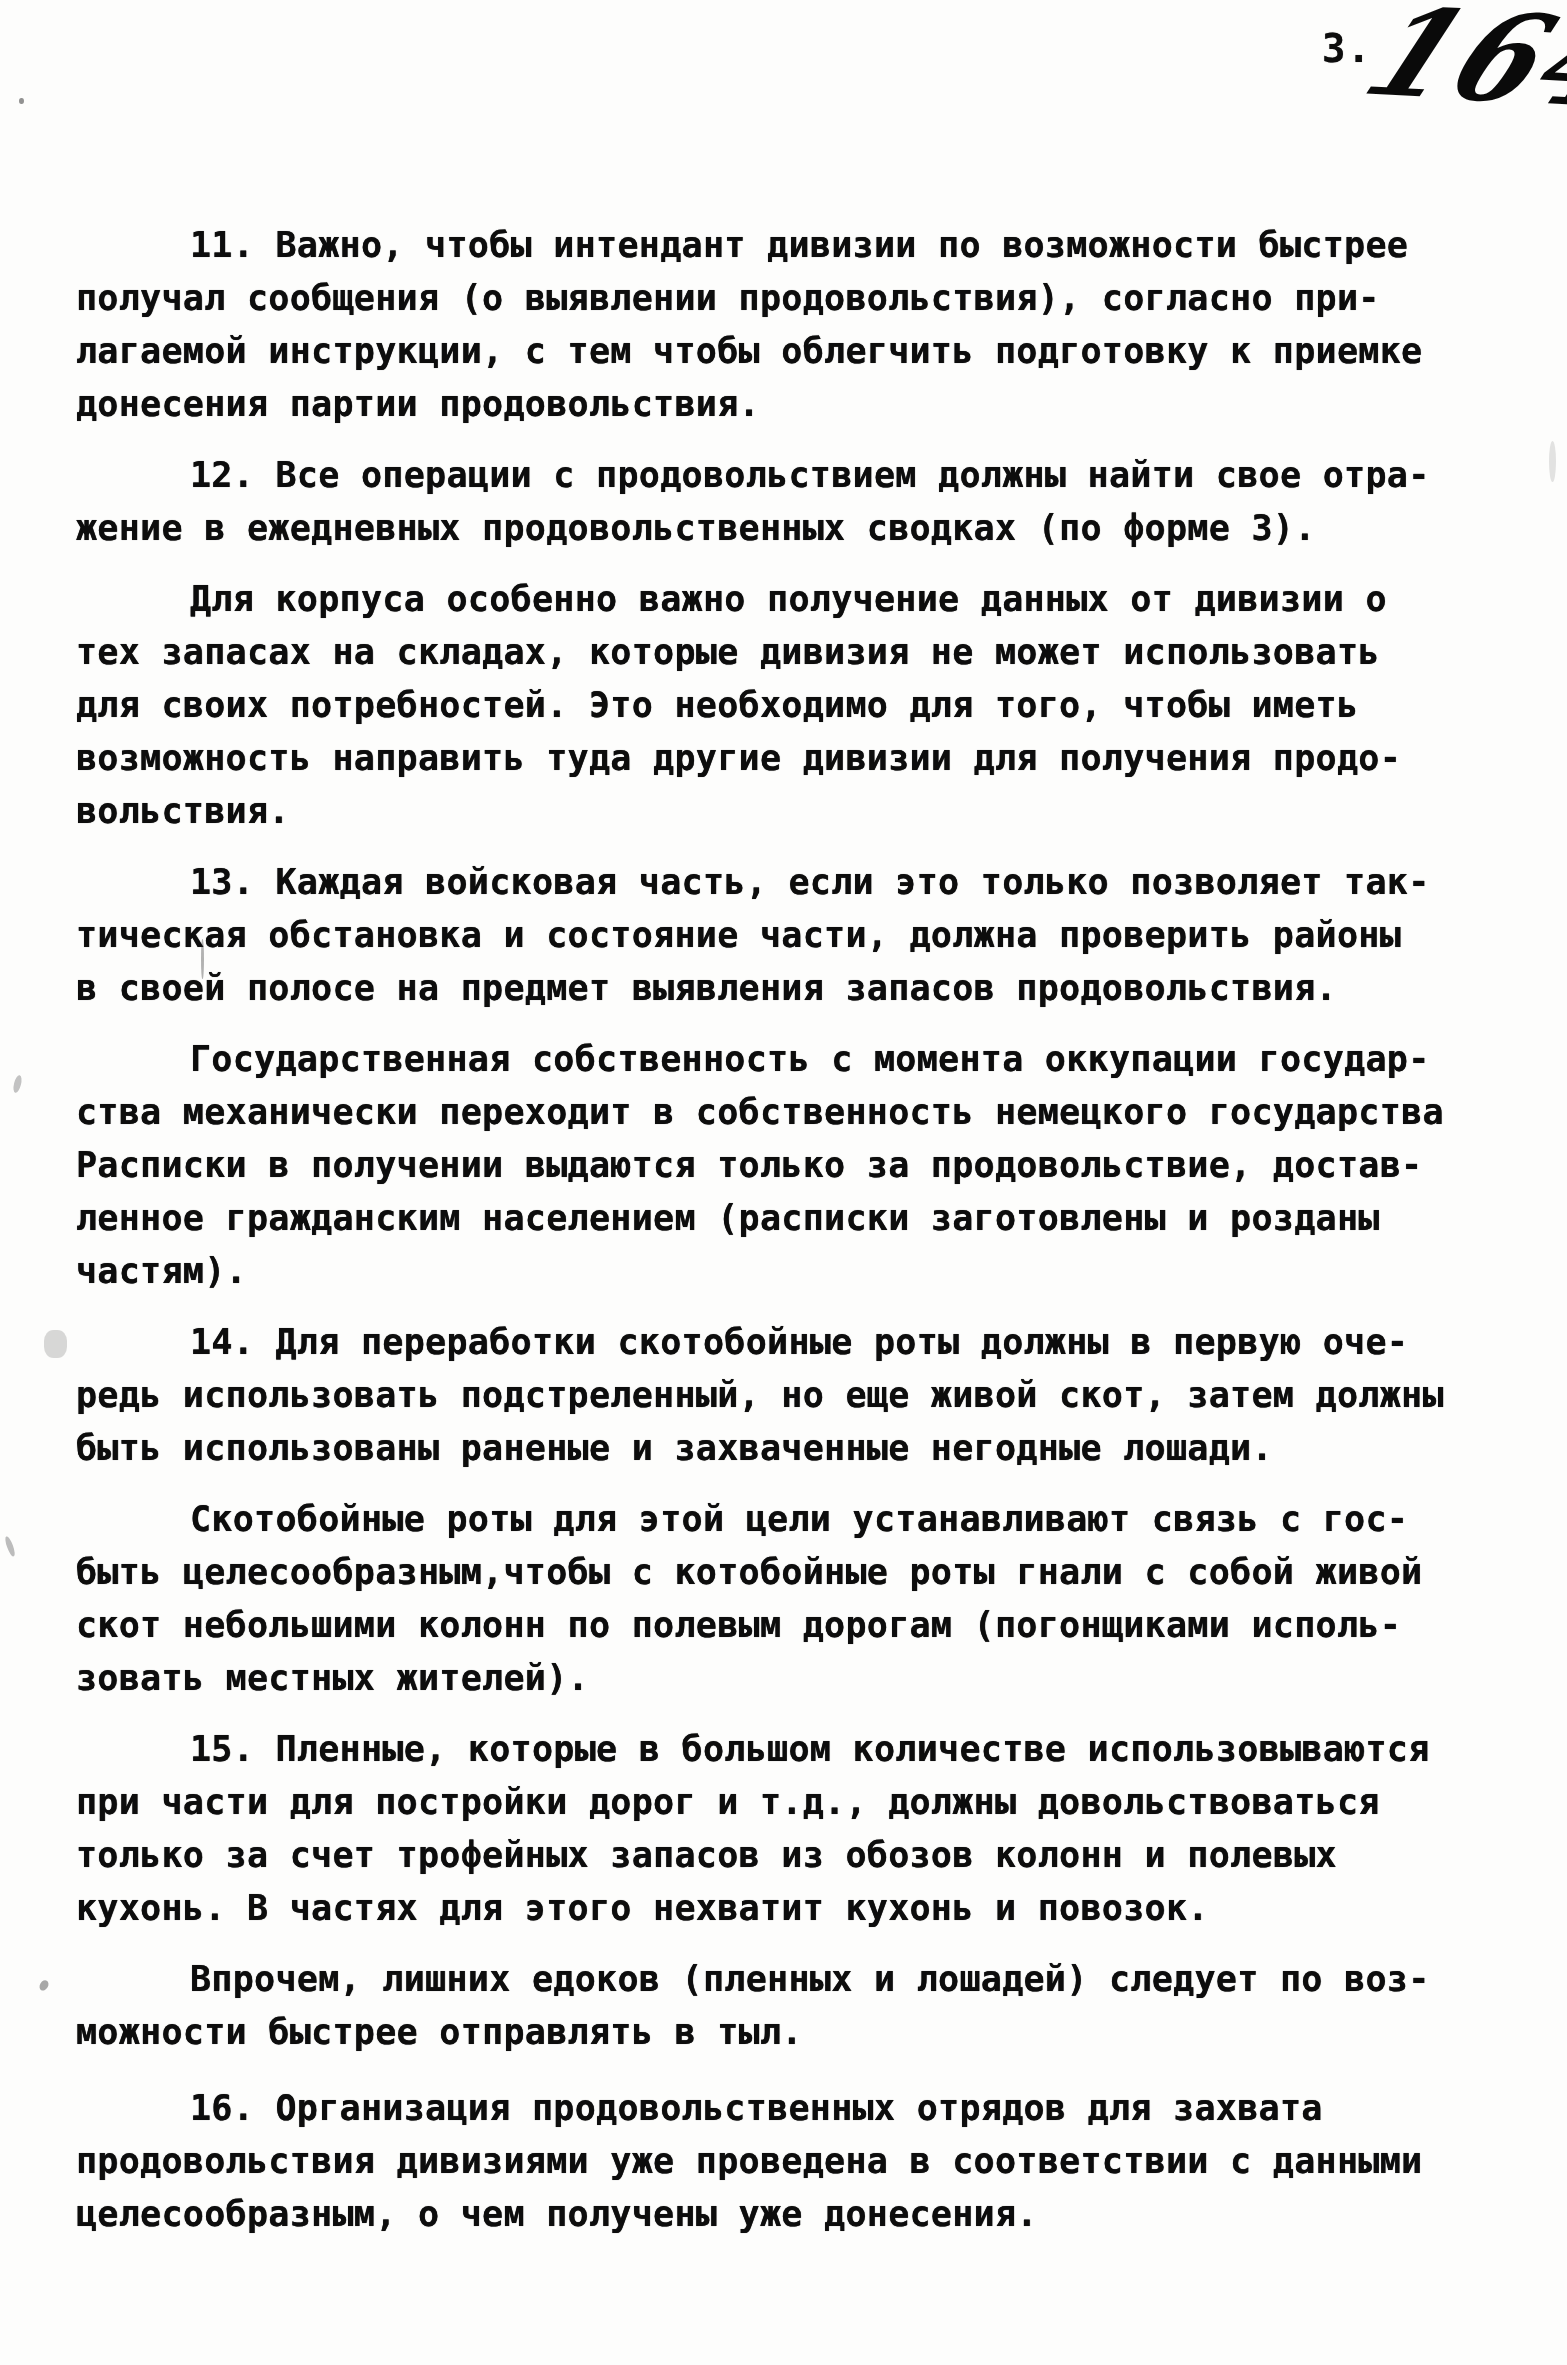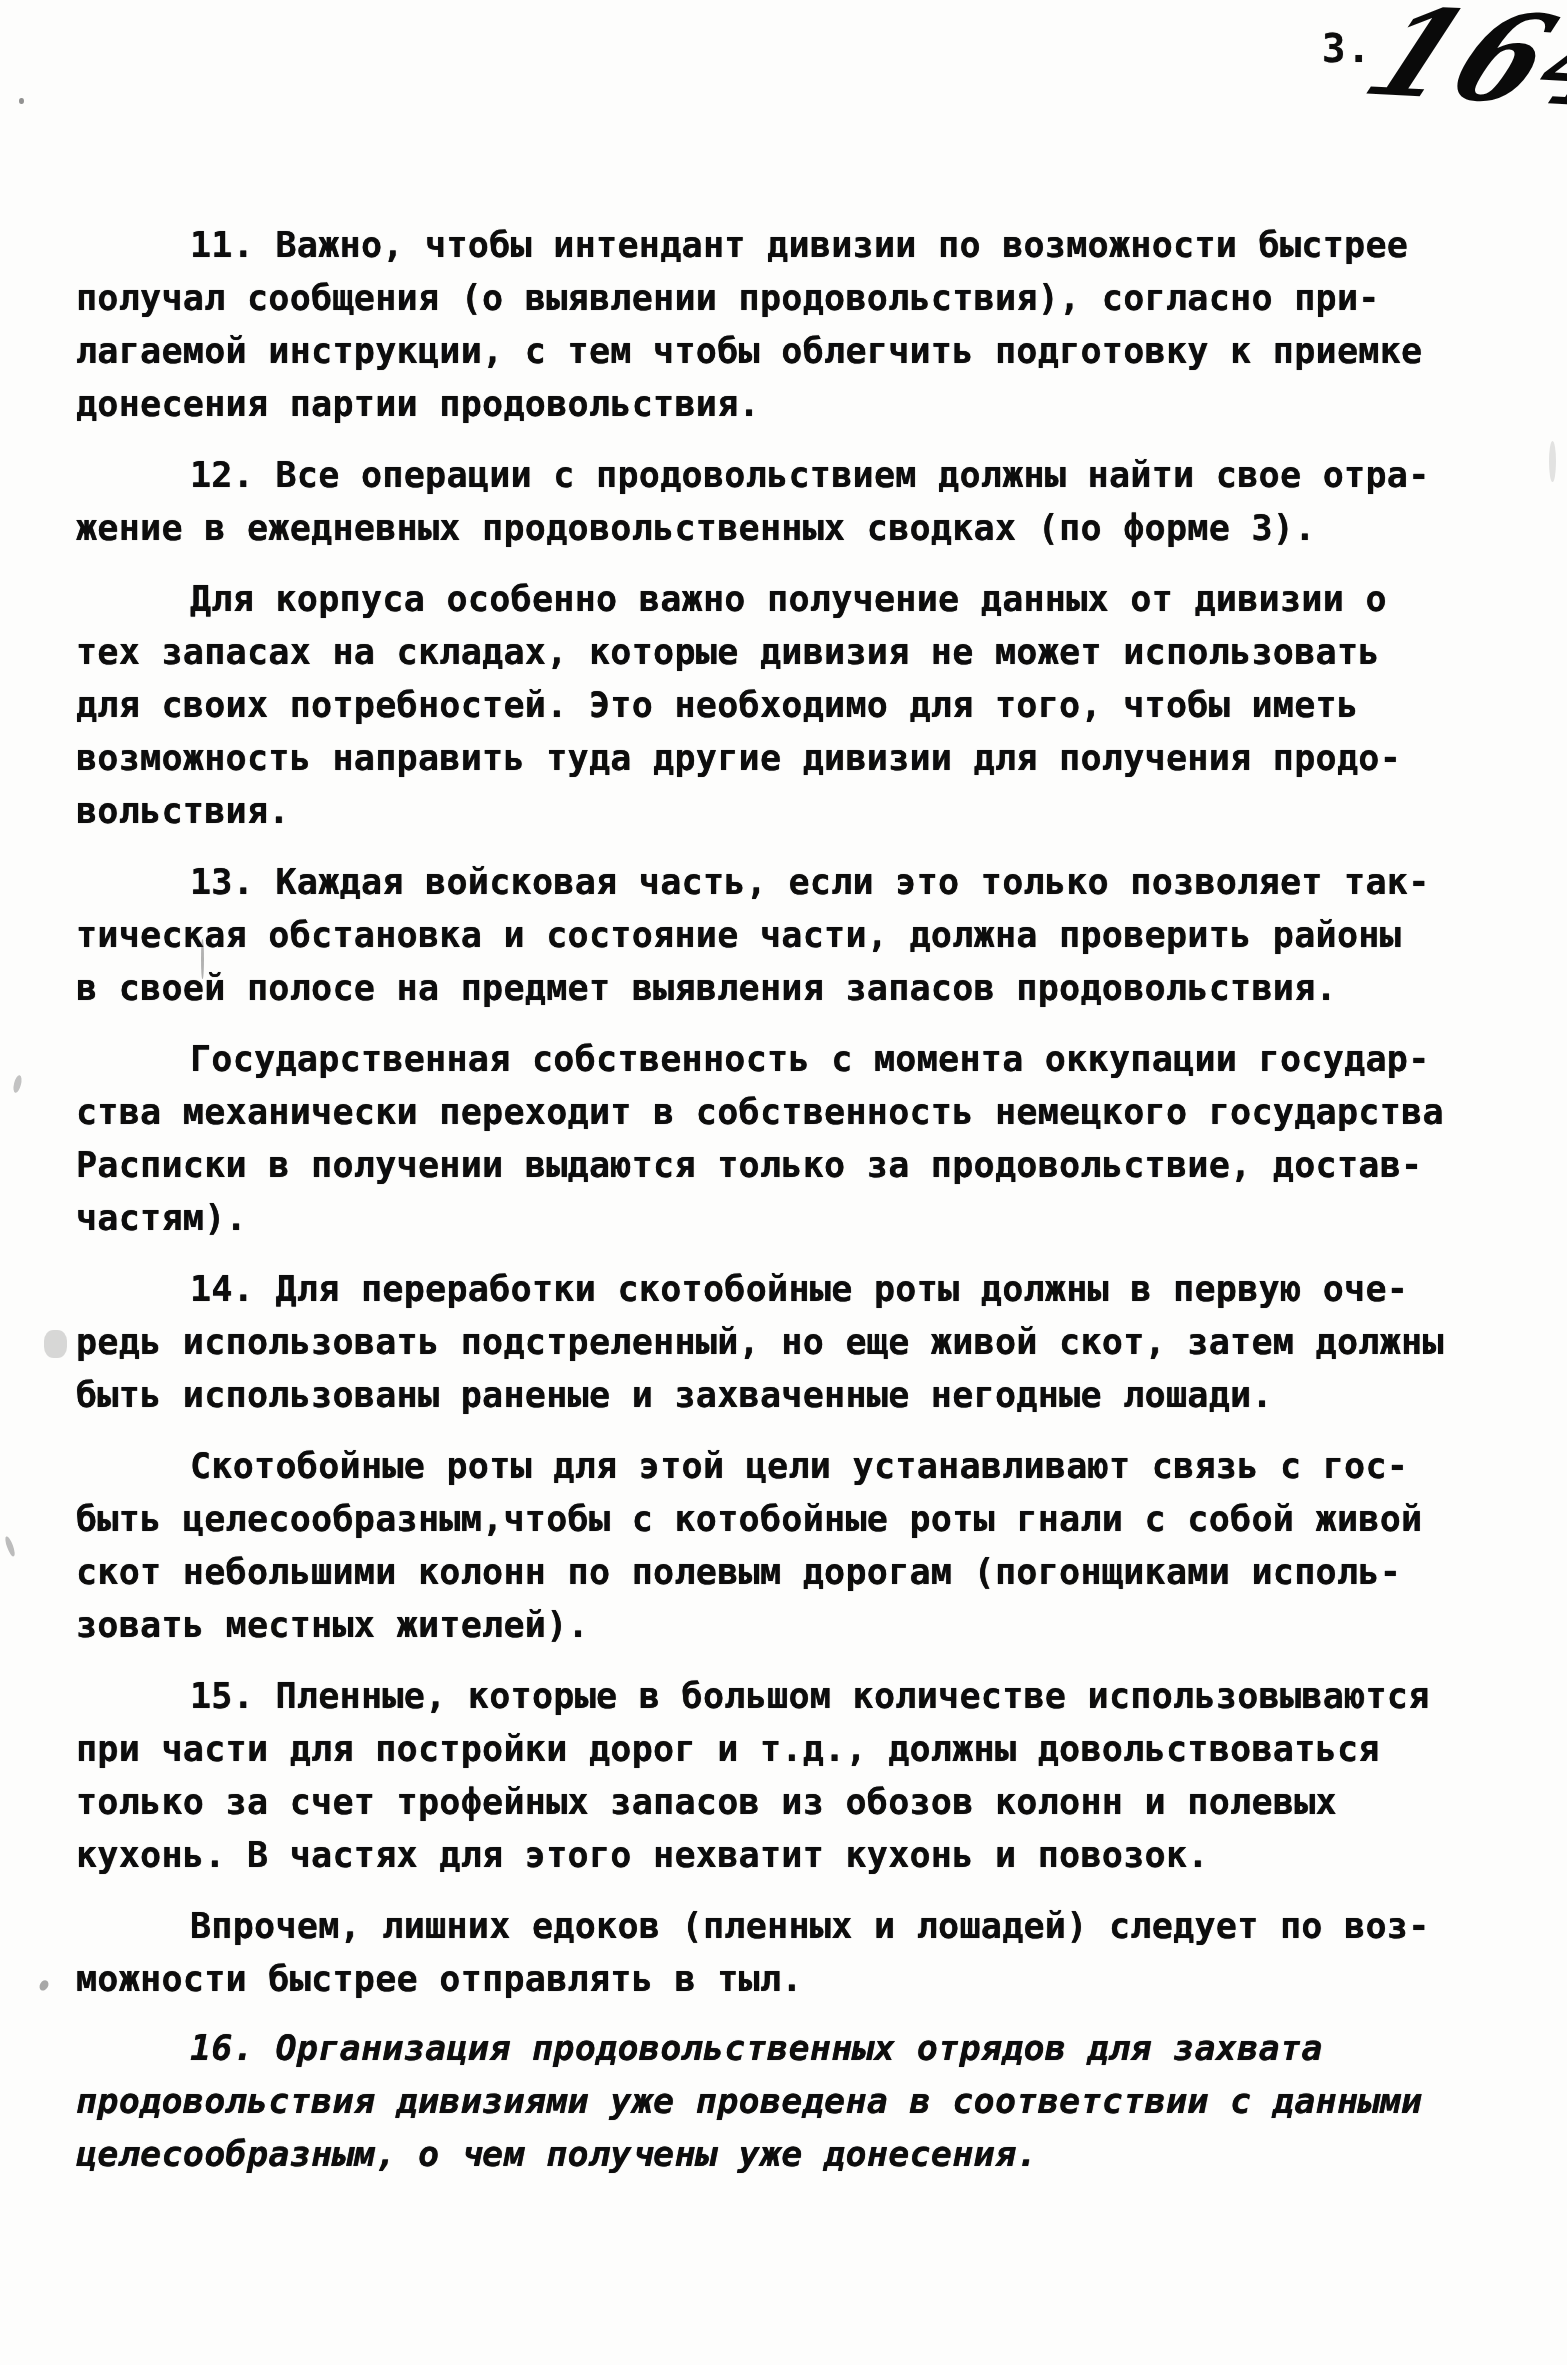--- a/index.html
+++ b/index.html
@@ -45,21 +45,21 @@
     position: absolute;
     left: 76px;
     top: 219px;
     width: 1399px;
   }
   .para {
     margin: 0 0 0 0;
     padding: 0;
   }
   .para + .para { margin-top: 18px; }
-  .para:last-child { margin-top: 16px; font-style: italic; }
+  .para:last-child { margin-top: 23px; }
   .line {
     white-space: nowrap;
     font-size: 35px;
     font-weight: bold;
     line-height: 53px;
     letter-spacing: 0.3px;
     text-shadow: 0 0 0.7px rgba(10,10,10,0.8), 0.3px 0.3px 0 rgba(20,20,20,0.35);
   }
   .line.first { padding-left: 114px; }
   
@@ -105,20 +105,21 @@
       </div>
       <div class="para">
         <div class="line first">13. Каждая войсковая часть, если это только позволяет так-</div>
         <div class="line">тическая обстановка и состояние части, должна проверить районы</div>
         <div class="line">в своей полосе на предмет выявления запасов продовольствия.</div>
       </div>
       <div class="para">
         <div class="line first">Государственная собственность с момента оккупации государ-</div>
         <div class="line">ства механически переходит в собственность немецкого государства</div>
         <div class="line">Расписки в получении выдаются только за продовольствие, достав-</div>
+        <div class="line">ленное гражданским населением (расписки заготовлены и розданы</div>
         <div class="line">частям).</div>
       </div>
       <div class="para">
         <div class="line first">14. Для переработки скотобойные роты должны в первую оче-</div>
         <div class="line">редь использовать подстреленный, но еще живой скот, затем должны</div>
         <div class="line">быть использованы раненые и захваченные негодные лошади.</div>
       </div>
       <div class="para">
         <div class="line first">Скотобойные роты для этой цели устанавливают связь с гос-</div>
         <div class="line">быть целесообразным,чтобы с котобойные роты гнали с собой живой</div>

